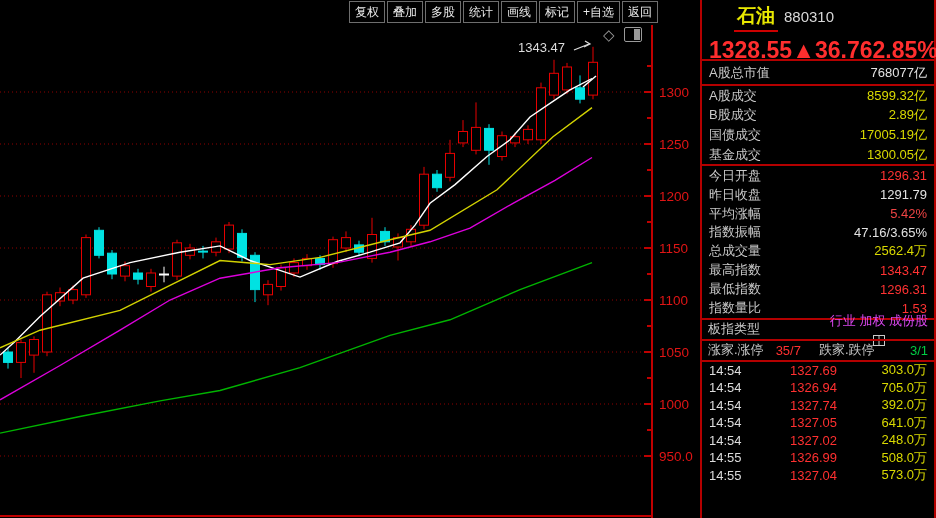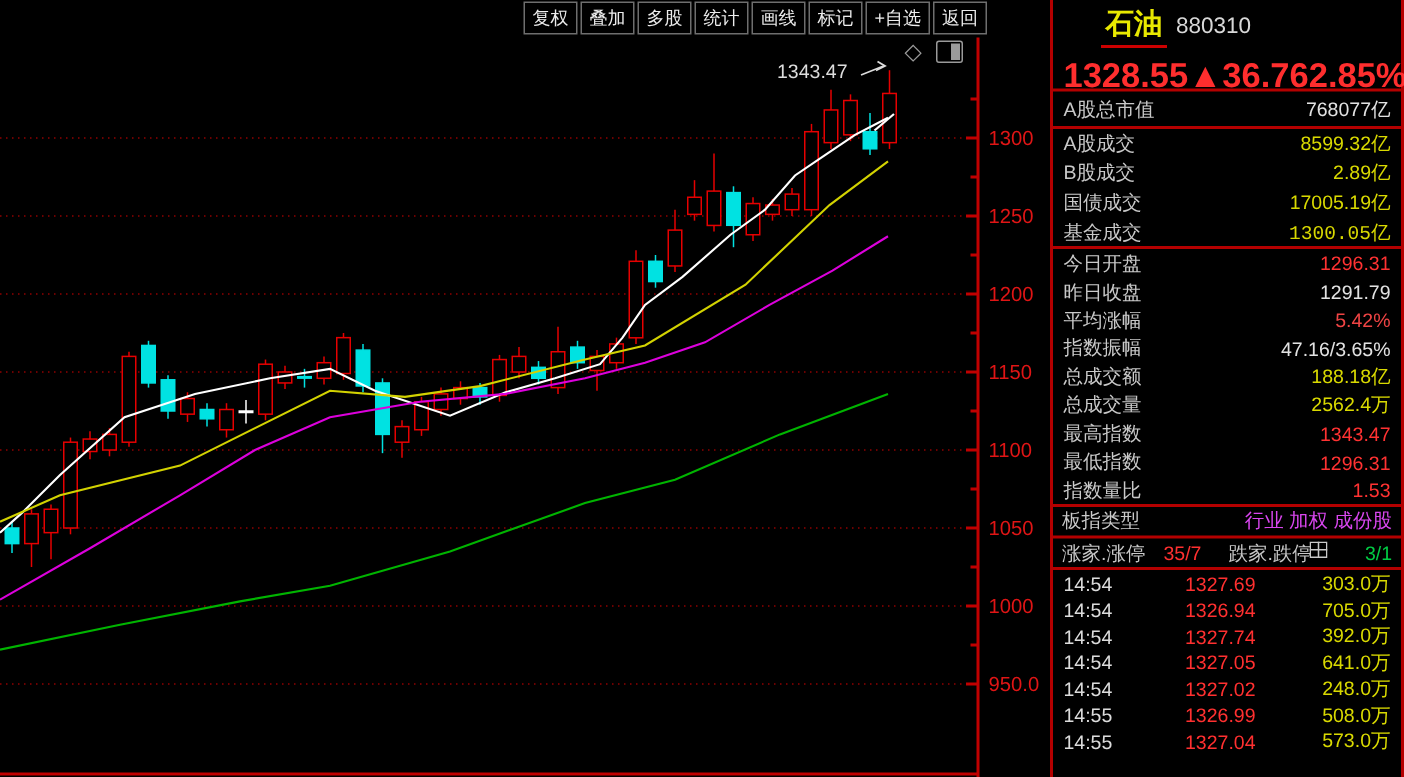--- a/index.html
+++ b/index.html
@@ -26,21 +26,21 @@
   .stock-code{color:#d8d8d8;font-size:15px;}
   .price-row{display:flex;justify-content:space-between;color:#ff2e2e;font-size:23px;font-weight:bold;
              margin-top:5px;padding:0 3px;}
   .cap-row{height:27px;border-top:2px solid #b40000;border-bottom:2px solid #b40000;box-sizing:border-box;
            display:flex;align-items:center;justify-content:space-between;padding:0 7px;font-size:13px;}
   .srow{display:flex;align-items:center;justify-content:space-between;padding:0 7px;font-size:13px;}
   .turnover .srow{height:19.6px;}
   .stats{border-top:2px solid #b40000;}
   .stats .srow{height:18.9px;}
   .lbl{color:#c9c9c9;}
-  .board-row{height:21px;border-top:2px solid #b40000;display:flex;align-items:flex-start;
+  .board-row{height:21px;border-top:2px solid #b40000;display:flex;align-items:center;
              justify-content:space-between;padding:0 6px;font-size:13px;box-sizing:border-box;}
   .board-vals{color:#d946ef;display:flex;align-items:center;gap:5px;cursor:pointer;flex-direction:column;}
   .updown-row{height:21px;border-top:2px solid #b40000;display:flex;align-items:center;
               padding:0 6px;font-size:13px;box-sizing:border-box;justify-content:space-between;}
   .ud-v1{color:#ff3030;margin-left:12px;}
   .ud-l2{margin-left:18px;}
   .ud-v2{color:#00cc44;flex:1;text-align:right;}
   .ticks{flex:1;border-top:2px solid #b40000;overflow:hidden;}
   .tick-row{display:flex;height:17.5px;align-items:center;padding:0 7px;font-size:13px;}
   .tick-time{color:#dcdcdc;width:50px;}
@@ -253,21 +253,21 @@
           <span style="color: rgb(217, 217, 0);">2.89亿</span>
         </div>
 
         <div class="srow">
           <span class="lbl">国债成交</span>
           <span style="color: rgb(217, 217, 0);">17005.19亿</span>
         </div>
 
         <div class="srow">
           <span class="lbl">基金成交</span>
-          <span style="color: rgb(217, 217, 0); font-family: Liberation Mono, monospace;">1300.05亿</span>
+          <span style="color: rgb(217, 217, 0);">1300.05亿</span>
         </div>
 
       </div>
 
     <div class="stats">
 
         <div class="srow">
           <span class="lbl">今日开盘</span>
           <span style="color: rgb(255, 50, 50);">1296.31</span>
         </div>
@@ -280,24 +280,20 @@
         <div class="srow">
           <span class="lbl">平均涨幅</span>
           <span style="color: #ef4444;">5.42%</span>
         </div>
 
         <div class="srow">
           <span class="lbl">指数振幅</span>
           <span style="color: rgb(226, 226, 226);">47.16/3.65%</span>
         </div>
 
-        <div class="srow">
-          <span class="lbl">总成交额</span>
-          <span style="color: rgb(217, 217, 0);">188.18亿</span>
-        </div>
 
         <div class="srow">
           <span class="lbl">总成交量</span>
           <span style="color: rgb(217, 217, 0);">2562.4万</span>
         </div>
 
         <div class="srow">
           <span class="lbl">最高指数</span>
           <span style="color: rgb(255, 50, 50);">1343.47</span>
         </div>

